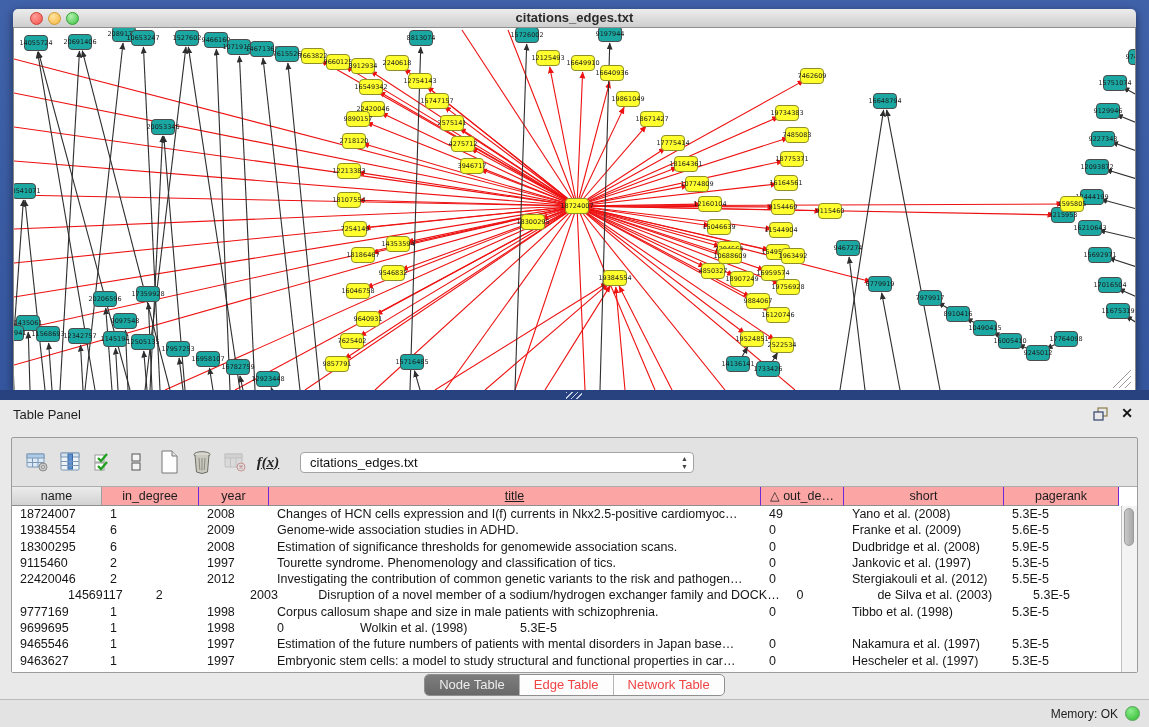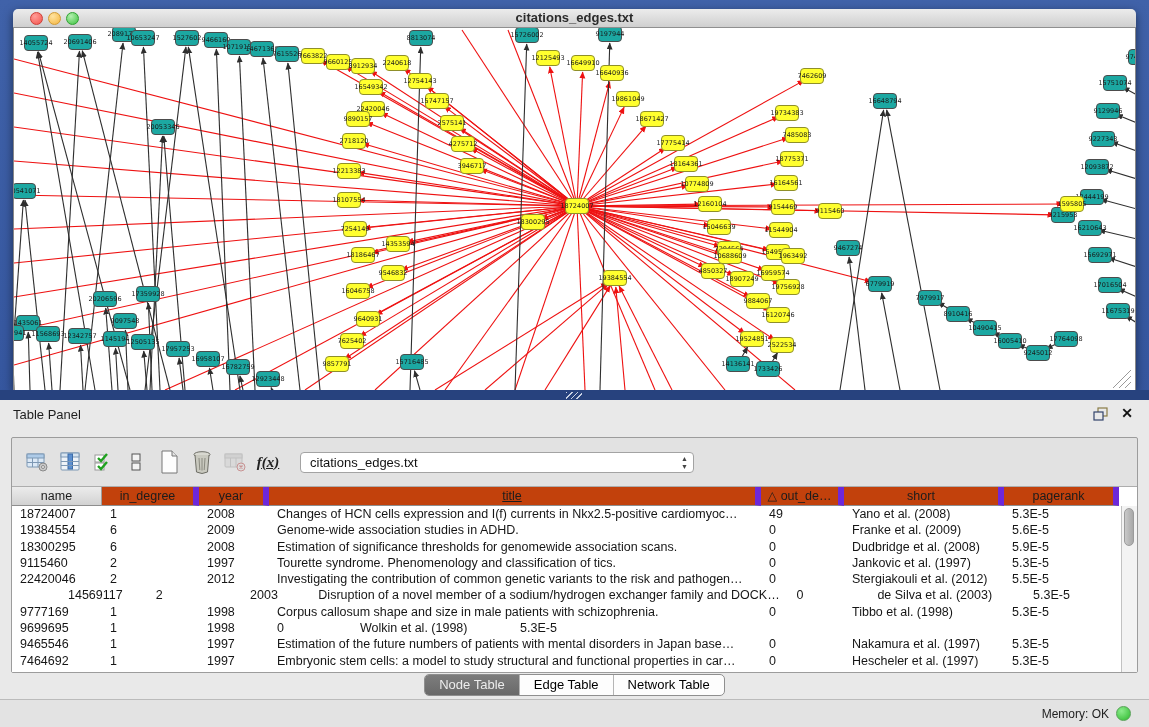--- a/index.html
+++ b/index.html
@@ -45,40 +45,40 @@
   .tb-toolbar{position:absolute;left:0;top:0;right:0;height:48px;display:flex;align-items:center;padding-left:10px;box-sizing:border-box;}
   .tbtn{width:30px;height:28px;display:flex;align-items:center;justify-content:center;margin-right:3px;}
   .tbtn.dis{opacity:.45;}
   .fx{font-family:"Liberation Serif",serif;font-style:italic;font-size:15px;color:#222;font-weight:bold;text-decoration:underline;}
   .combo{margin-left:14px;width:394px;height:21px;background:#fff;border:1px solid #a3a3a3;border-radius:4px;
          display:flex;align-items:center;font-size:13px;color:#111;padding-left:9px;box-sizing:border-box;position:relative;}
   .combo .arrows{position:absolute;right:5px;top:2px;font-size:7px;line-height:8px;color:#444;text-align:center;}
 
   .tb-table{position:absolute;left:0;top:48px;right:0;bottom:0;background:#fff;border-top:1px solid #adadad;}
   .thead{display:flex;height:19px;}
-  .th{box-sizing:border-box;border-right:6px solid #6d28d9;border-bottom:1px solid #8e8e8e;
+  .th{box-sizing:border-box;border-right:1px solid #6d28d9;border-bottom:1px solid #8e8e8e;
       font-size:12.5px;color:#1c1c1c;text-align:center;line-height:18px;
-      background:#c2410c;overflow:hidden;white-space:nowrap;}
+      background:#fca5a5;overflow:hidden;white-space:nowrap;}
   .th.gray{background:linear-gradient(#ececec,#d2d2d2);border-right:1px solid #9e9e9e;}
   .trow{display:flex;height:16.3px;font-size:12.5px;color:#161616;}
   .td{box-sizing:border-box;padding-left:8px;overflow:hidden;white-space:nowrap;line-height:16px;}
   .vsb{position:absolute;right:0;top:19px;bottom:0;width:15px;background:#f3f3f3;border-left:1px solid #c2c2c2;}
   .vsb .thumb{position:absolute;left:2px;top:2px;width:10px;height:38px;border-radius:5px;
               background:linear-gradient(90deg,#c9c9c9,#a8a8a8);border:1px solid #9b9b9b;box-sizing:border-box;}
 
   
   .tabsbar{position:absolute;left:0;top:271px;width:100%;height:28px;display:flex;align-items:center;justify-content:center;}
   .seg{display:flex;border:1px solid #8f8f8f;border-radius:5px;overflow:hidden;background:#fdfdfd;height:20px;}
-  .seg span{font-size:13px;line-height:20px;padding:0 14px;color:#000000;border-right:1px solid #b5b5b5;}
+  .seg span{font-size:13px;line-height:20px;padding:0 14px;color:#ef4444;border-right:1px solid #b5b5b5;}
   .seg span:last-child{border-right:none;}
   .seg span.on{background:linear-gradient(#7d7d7d,#696969);color:#ececec;}
 
   
   .statusbar{position:absolute;left:0;top:699px;width:1149px;height:28px;background:#e3e3e3;
-             border-top:1px solid #bbb;display:flex;align-items:center;justify-content:flex-end;padding-right:18px;box-sizing:border-box;}
+             border-top:1px solid #bbb;display:flex;align-items:center;justify-content:flex-end;padding-right:9px;box-sizing:border-box;}
   .mem{font-size:12px;color:#222;margin-right:7px;}
   .memdot{width:13px;height:13px;border-radius:50%;background:radial-gradient(circle at 35% 30%,#8cec8c,#2db92d);
           border:1px solid #55a255;}
 </style>
 </head>
 <body>
 
 <div class="desktop">
   <div class="gwin">
     <div class="titlebar">
@@ -625,21 +625,21 @@
           <div class="trow">
             <div class="td" style="width: 90px;">9465546</div>
             <div class="td" style="width: 97px;">1</div>
             <div class="td" style="width: 70px;">1997</div>
             <div class="td" style="width: 492px;">Estimation of the future numbers of patients with mental disorders in Japan base…</div>
             <div class="td" style="width: 83px;">0</div>
             <div class="td" style="width: 160px;">Nakamura et al. (1997)</div>
             <div class="td" style="width: 115px;">5.3E-5</div>
           </div>
           <div class="trow">
-            <div class="td" style="width: 90px;">7464692</div>
+            <div class="td" style="width: 90px;">9463627</div>
             <div class="td" style="width: 97px;">1</div>
             <div class="td" style="width: 70px;">1997</div>
             <div class="td" style="width: 492px;">Embryonic stem cells: a model to study structural and functional properties in car…</div>
             <div class="td" style="width: 83px;">0</div>
             <div class="td" style="width: 160px;">Hescheler et al. (1997)</div>
             <div class="td" style="width: 115px;">5.3E-5</div>
           </div>
         </div>
       <div class="vsb">
         <div class="thumb"></div>

